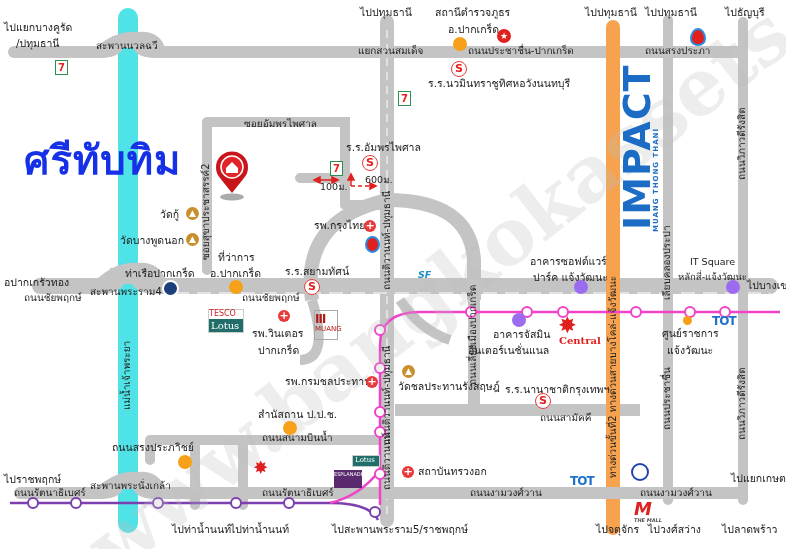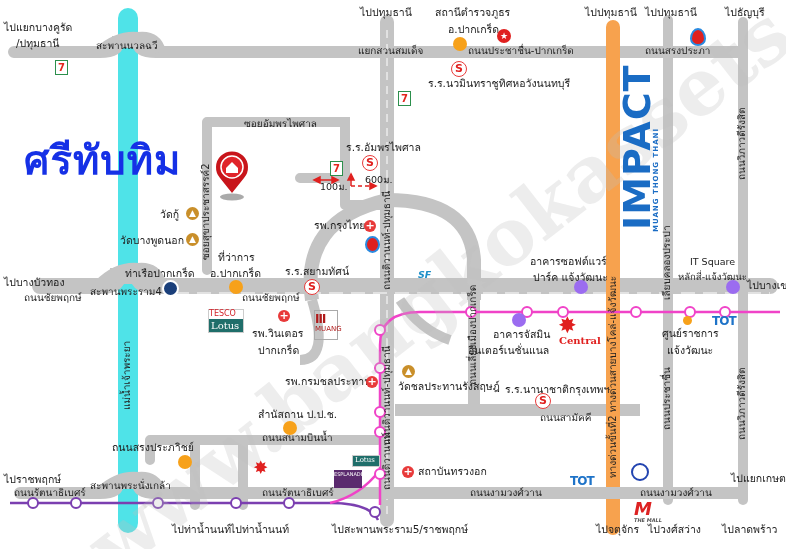--- a/index.html
+++ b/index.html
@@ -149,21 +149,21 @@
   <div class="lbl road" style="left:540px;top:413px">ถนนสามัคคี</div>
   <div class="lbl road" style="left:262px;top:433px">ถนนสนามบินน้ำ</div>
   <div class="lbl road" style="left:14px;top:488px">ถนนรัตนาธิเบศร์</div>
   <div class="lbl road" style="left:90px;top:481px">สะพานพระนั่งเกล้า</div>
   <div class="lbl road" style="left:262px;top:488px">ถนนรัตนาธิเบศร์</div>
   <div class="lbl road" style="left:470px;top:488px">ถนนงามวงศ์วาน</div>
   <div class="lbl road" style="left:640px;top:488px">ถนนงามวงศ์วาน</div>
   <div class="vlbl up" style="left:122px;top:410px">แม่น้ำเจ้าพระยา</div>
 
   
-  <div class="lbl" style="left:4px;top:277px">ไปบางบัวทอง</div>
+  <div class="lbl" style="left:4px;top:277px">อปากเกรัวทอง</div>
   <div class="lbl" style="left:747px;top:280px">ไปบางเขน</div>
   <div class="lbl" style="left:4px;top:474px">ไปราชพฤกษ์</div>
   <div class="lbl" style="left:172px;top:524px">ไปท่าน้ำนนท์</div>
   <div class="lbl" style="left:230px;top:524px">ไปท่าน้ำนนท์</div>
   <div class="lbl" style="left:332px;top:524px">ไปสะพานพระราม5/ราชพฤกษ์</div>
   <div class="lbl" style="left:596px;top:524px">ไปจตุจักร</div>
   <div class="lbl" style="left:648px;top:524px">ไปวงศ์สว่าง</div>
   <div class="lbl" style="left:722px;top:524px">ไปลาดพร้าว</div>
   <div class="lbl" style="left:731px;top:473px">ไปแยกเกษตร</div>
 

